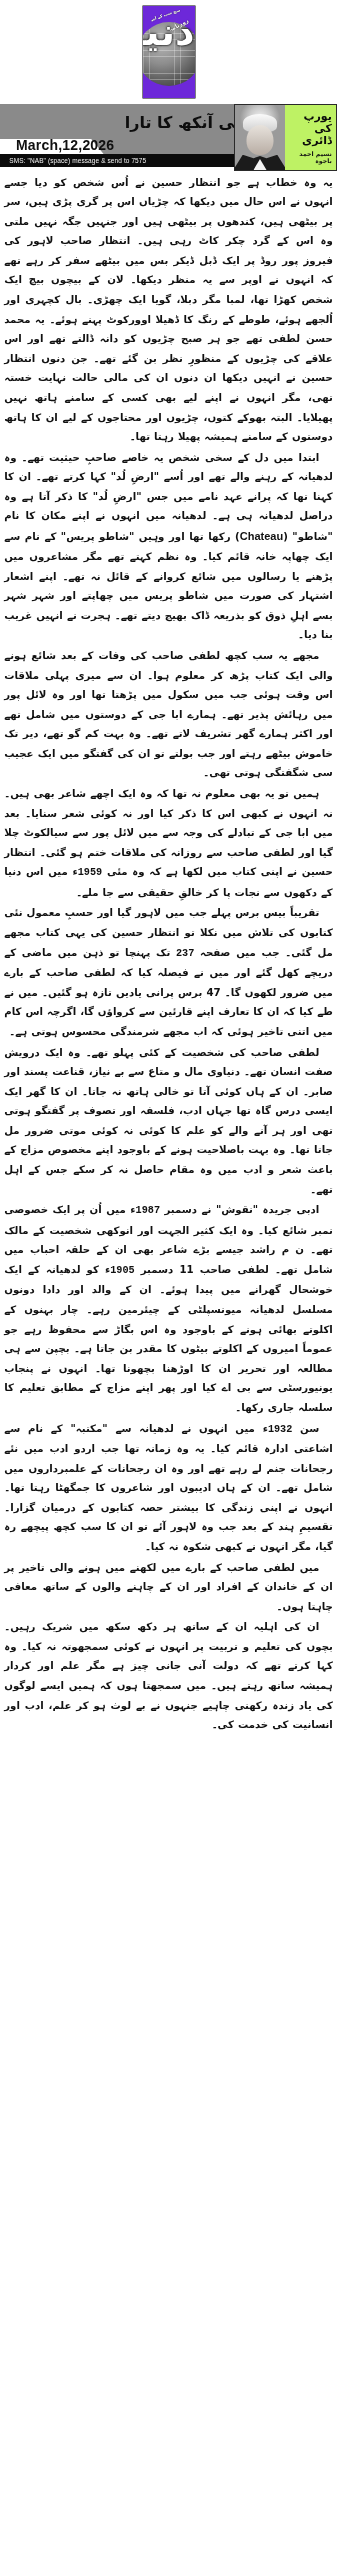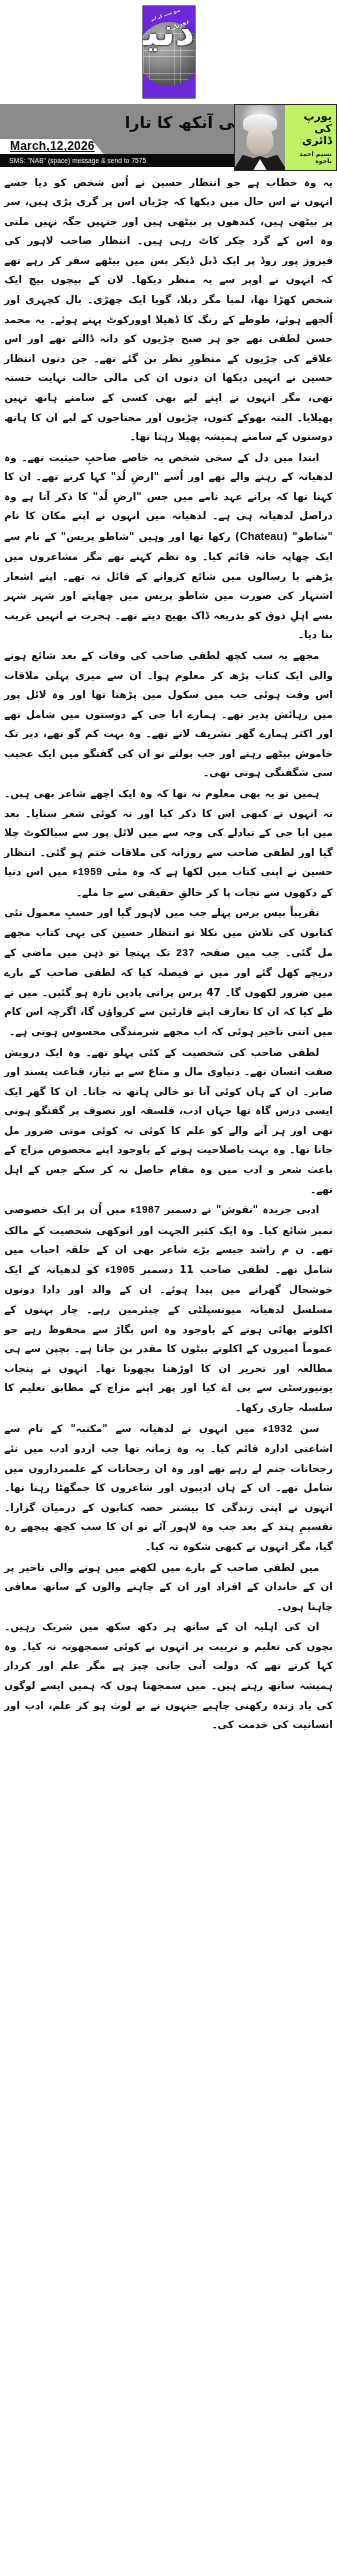--- a/index.html
+++ b/index.html
@@ -88,28 +88,27 @@
     display:flex;align-items:center;justify-content:center;
     color:#0d0d0d;
     font-size:16px;
     font-weight:700;
     letter-spacing:0;
     padding-right:13.5px;
     box-sizing:border-box;
     direction:rtl;
   }
   .date-chip{
-    position:absolute;left:10px;bottom:1px;
+    position:absolute;left:16px;bottom:1px;
     font-family:"Liberation Sans",sans-serif;
     direction:ltr;
     color:#101010;
-    font-size:12px;
+    font-size:14px;
     font-weight:700;
     letter-spacing:0.2px;
-    text-decoration:underline;
   }
   .author-card{
     position:absolute;right:0;top:0;
     width:103px;height:67px;
     border:0.5px solid #2a2a2a;
     background:#bef264;
     box-sizing:border-box;
     display:flex;flex-direction:row-reverse;align-items:stretch;
     overflow:hidden;
   }

